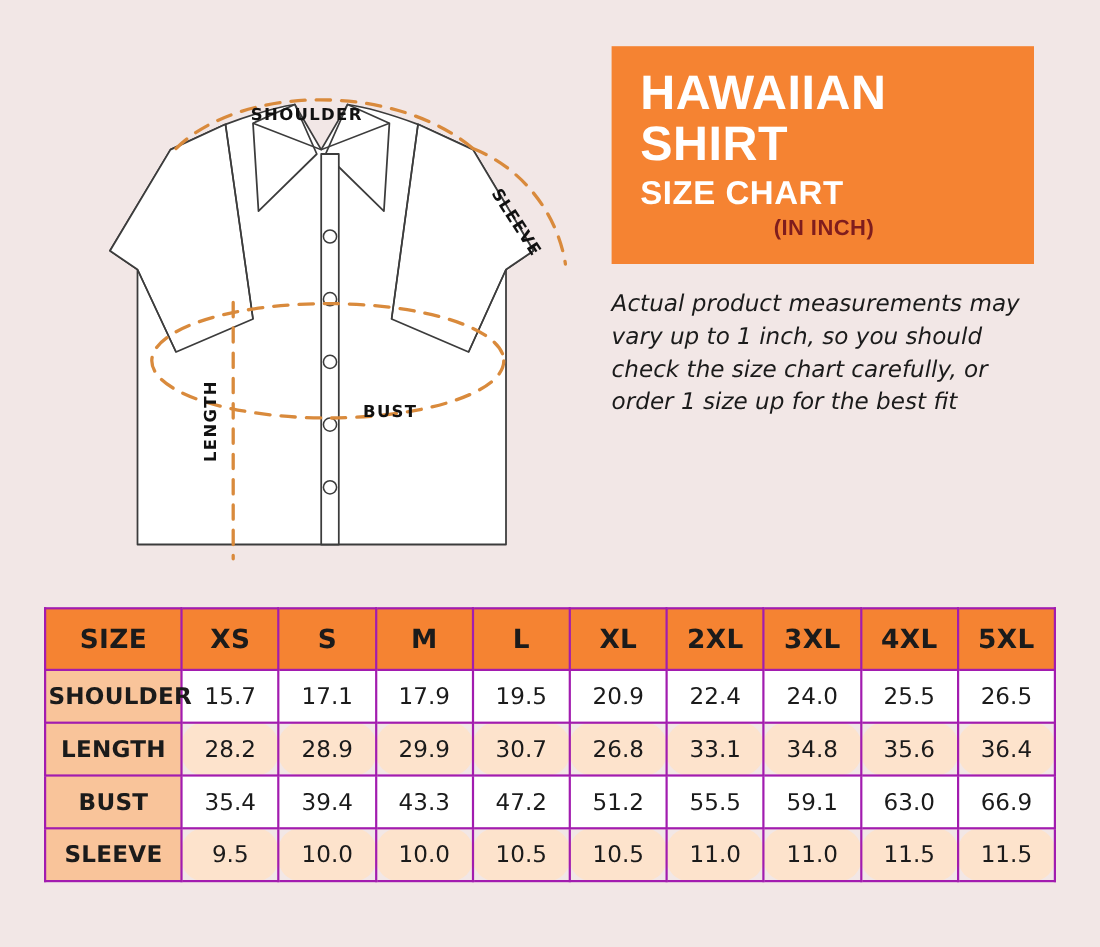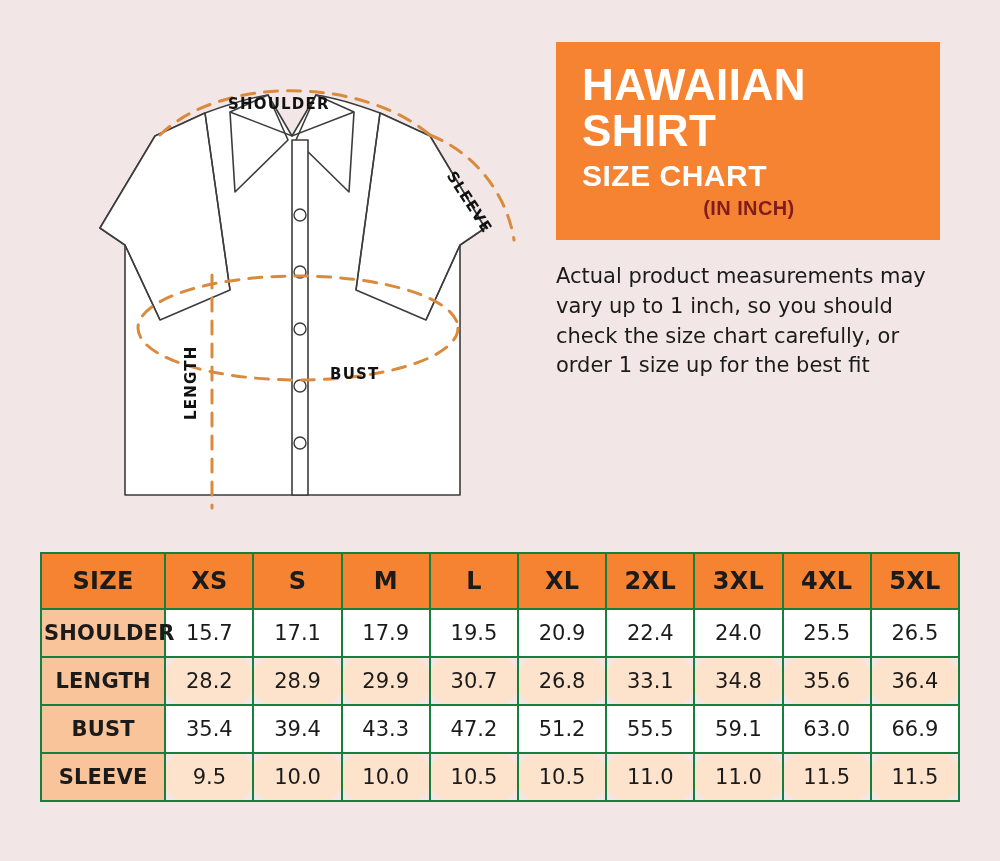--- a/index.html
+++ b/index.html
@@ -66,36 +66,37 @@
     margin: 6px 0 0 0;
     letter-spacing: 0.4px;
   }
   .note {
     margin-top: 22px;
     width: 388px;
     color: #1b1b1b;
     font-size: 21px;
     line-height: 1.42;
     font-family: "DejaVu Sans", sans-serif;
+    font-style: italic;
   }
 
   
   .table-wrap {
     position: absolute;
     left: 40px;
     top: 552px;
     width: 920px;
   }
   table.size-chart {
     border-collapse: collapse;
     width: 920px;
     table-layout: fixed;
   }
   table.size-chart td, table.size-chart th {
-    border: 2px solid #15803d;
+    border: 2px solid #a21caf;
     text-align: center;
     font-size: 21px;
     color: #1b1b1b;
     height: 48px;
     font-family: "DejaVu Sans", sans-serif;
     padding: 0 2px;
   }
   table.size-chart thead th {
     background: #f58332;
     color: #1b1b1b;

